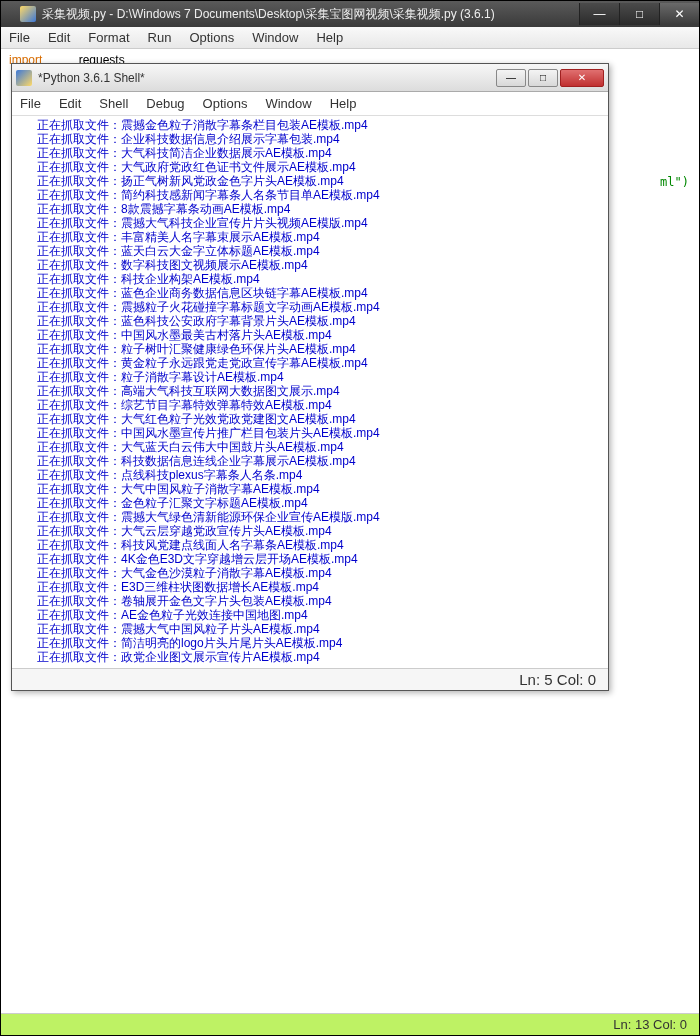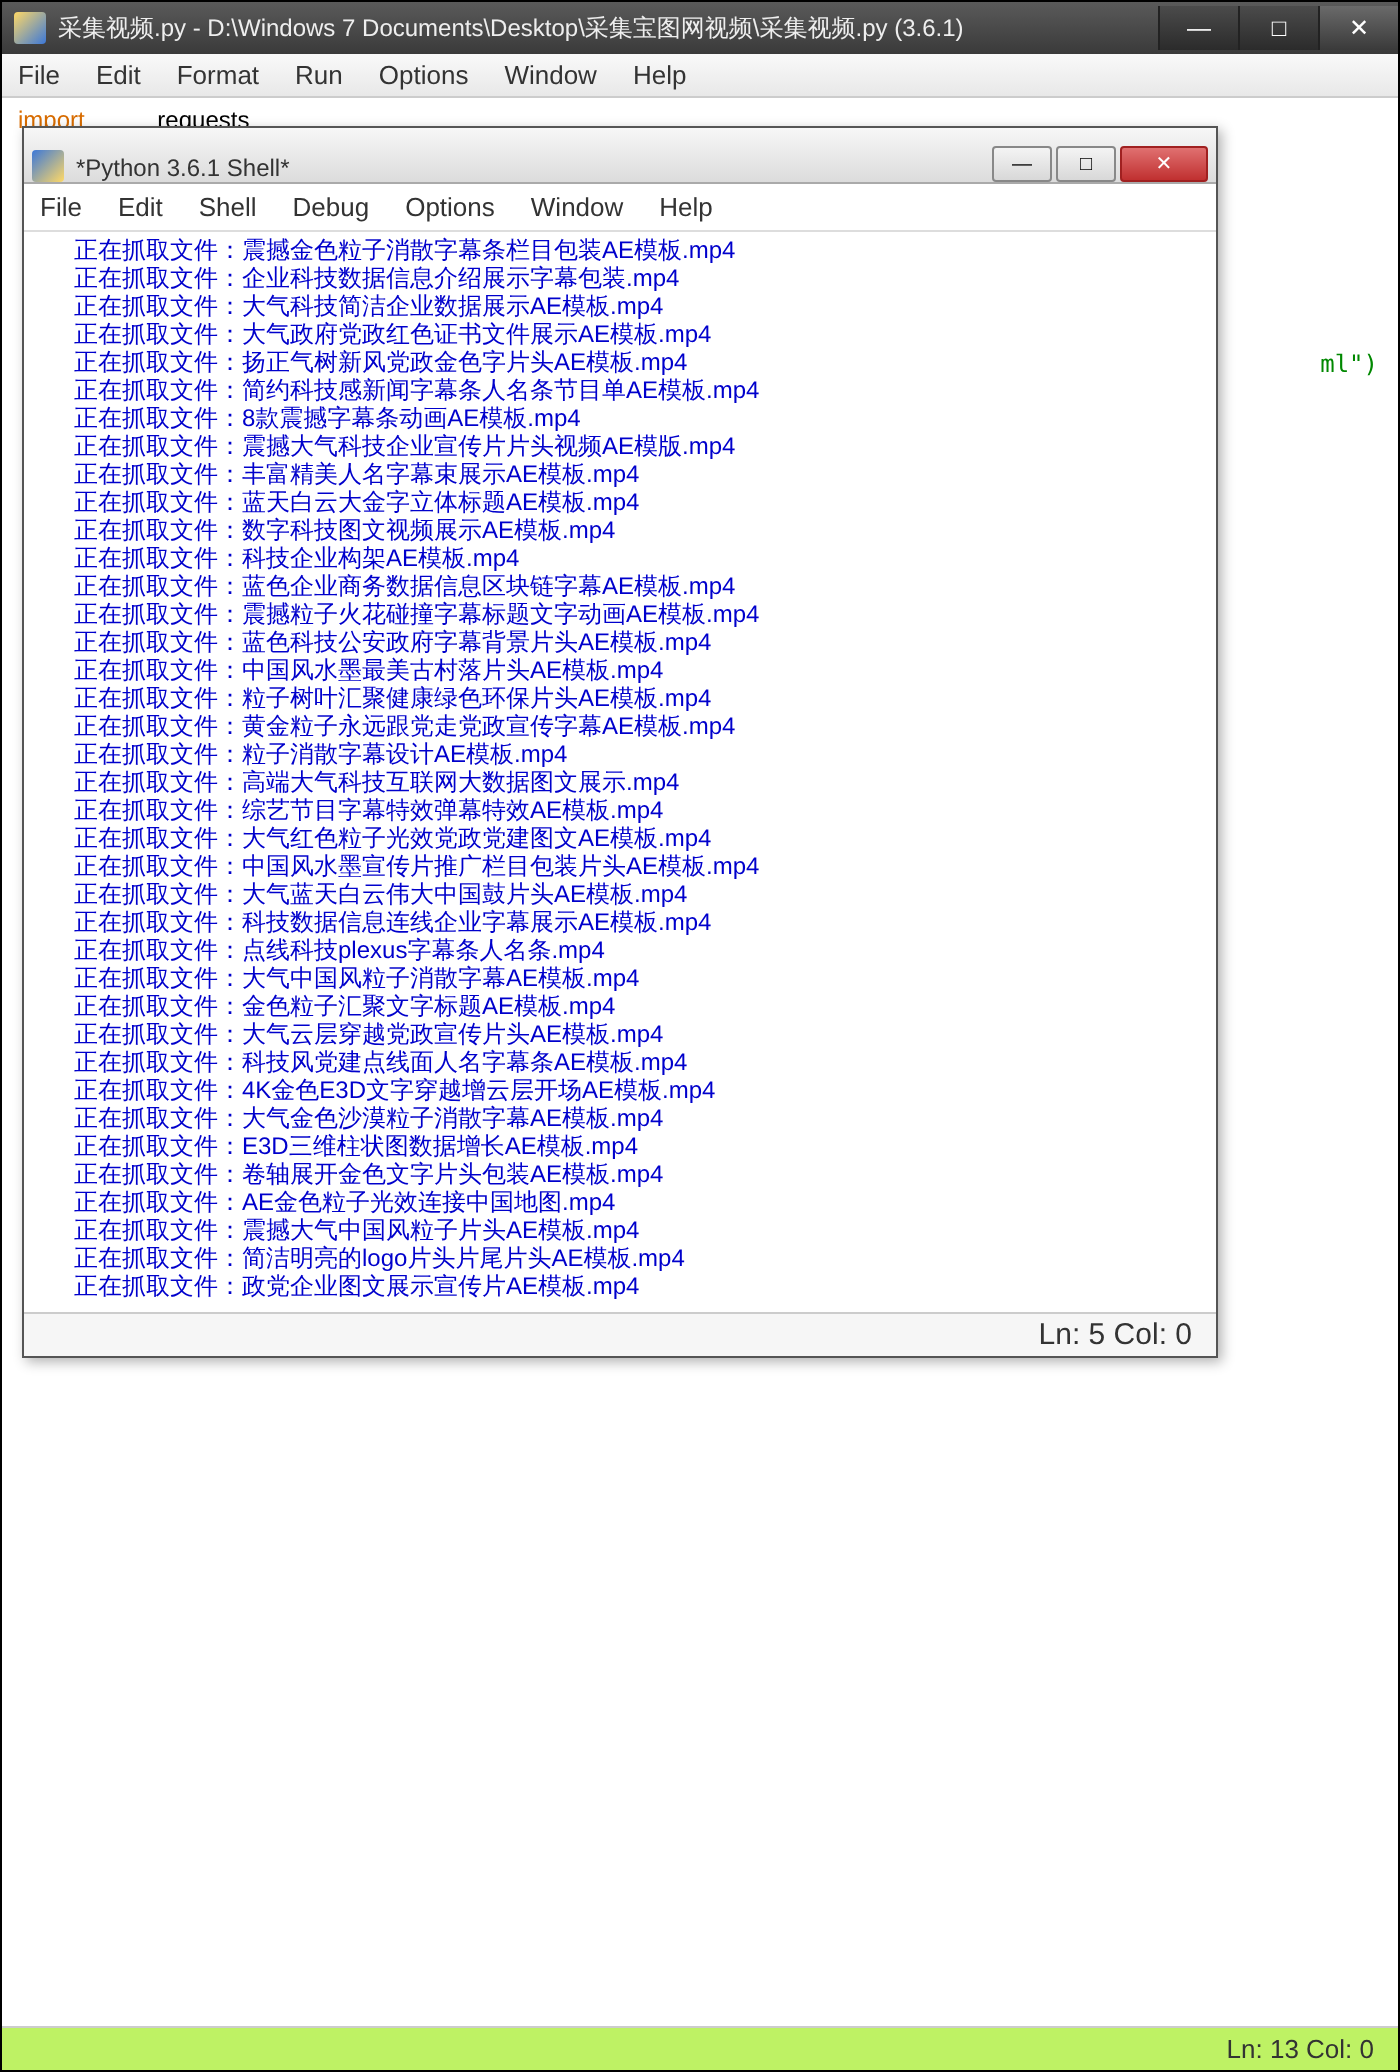--- a/index.html
+++ b/index.html
@@ -1,35 +1,35 @@
 <!DOCTYPE html>
 <html><head>
 <meta charset="utf-8">
 <style>
 * { margin: 0; padding: 0; box-sizing: border-box; font-family: "Microsoft YaHei", Arial, sans-serif; }
 body { background: #fff; width: 700px; height: 1036px; overflow: hidden; position: relative; border: 1px solid #000; }
 
 
 .main-window { position: absolute; top: 0; left: 0; right: 0; bottom: 0; }
-.main-titlebar { background: linear-gradient(to bottom, #5a5a5a, #3a3a3a); height: 26px; display: flex; align-items: center; color: #eee; font-size: 12px; padding-left: 6px; }
+.main-titlebar { background: linear-gradient(to bottom, #5a5a5a, #3a3a3a); height: 26px; display: flex; align-items: center; color: #eee; font-size: 12px; padding-left: 19px; }
 .main-title-icon { width: 16px; height: 16px; background: linear-gradient(135deg,#ffd966,#3c78d8); border-radius: 2px; margin-right: 6px; }
 .main-title { flex: 1; white-space: nowrap; overflow: hidden; }
 .main-winbtns { display: flex; }
 .main-winbtn { width: 40px; height: 22px; display: flex; align-items: center; justify-content: center; background: linear-gradient(to bottom,#4b4b4b,#2b2b2b); border-left: 1px solid #222; color: #fff; font-size: 12px; }
 .main-winbtn.close { background: linear-gradient(to bottom,#6a6a6a,#3a3a3a); }
 
 .main-menubar { background: linear-gradient(to bottom,#f9f9f9,#e8e8e8); height: 22px; display: flex; align-items: center; padding: 0 8px; gap: 18px; font-size: 13px; color: #333; border-bottom: 1px solid #ccc; }
 
 .editor-body { background: #fff; padding: 4px 8px; font-family: Consolas, monospace; font-size: 12px; }
 .import-line .kw { color: #d86c00; }
 .import-line .mod { color: #000; padding-left: 33px; }
 
 
 .shell-window { position: absolute; top: 62px; left: 10px; width: 598px; border: 1px solid #555; background: #fff; box-shadow: 2px 2px 6px rgba(0,0,0,0.3); }
-.shell-titlebar { background: linear-gradient(to bottom,#f7f7f7,#dcdcdc); height: 28px; display: flex; align-items: flex-end; padding: 0 4px; border-bottom: 1px solid #aaa; }
+.shell-titlebar { background: linear-gradient(to bottom,#f7f7f7,#dcdcdc); height: 28px; display: flex; align-items: center; padding: 0 4px; border-bottom: 1px solid #aaa; }
 .shell-title-icon { width: 16px; height: 16px; background: linear-gradient(135deg,#3c78d8,#ffd966); border-radius: 2px; margin-right: 6px; }
 .shell-title { flex: 1; font-size: 12px; color: #333; }
 .shell-winbtns { display: flex; gap: 2px; }
 .shell-winbtn { width: 30px; height: 18px; border: 1px solid #888; background: linear-gradient(to bottom,#f4f4f4,#d8d8d8); display: flex; align-items: center; justify-content: center; font-size: 10px; border-radius: 2px; }
 .shell-winbtn.close { background: linear-gradient(to bottom,#e07070,#c03030); color: #fff; border-color: #a02020; width: 44px; }
 
 .shell-menubar { height: 24px; display: flex; align-items: center; padding: 0 8px; gap: 18px; font-size: 13px; color: #333; border-bottom: 1px solid #ddd; }
 
 .shell-body { background: #fff; padding: 2px 8px 4px 8px; font-family: "SimSun", monospace; font-size: 12px; line-height: 14px; min-height: 540px; margin-left: 17px; }
 .output-line { white-space: nowrap; }
@@ -118,20 +118,21 @@
       <div class="output-line"><span class="prefix">正在抓取文件：</span><span class="filename">粒子消散字幕设计AE模板.mp4</span></div>
       <div class="output-line"><span class="prefix">正在抓取文件：</span><span class="filename">高端大气科技互联网大数据图文展示.mp4</span></div>
       <div class="output-line"><span class="prefix">正在抓取文件：</span><span class="filename">综艺节目字幕特效弹幕特效AE模板.mp4</span></div>
       <div class="output-line"><span class="prefix">正在抓取文件：</span><span class="filename">大气红色粒子光效党政党建图文AE模板.mp4</span></div>
       <div class="output-line"><span class="prefix">正在抓取文件：</span><span class="filename">中国风水墨宣传片推广栏目包装片头AE模板.mp4</span></div>
       <div class="output-line"><span class="prefix">正在抓取文件：</span><span class="filename">大气蓝天白云伟大中国鼓片头AE模板.mp4</span></div>
       <div class="output-line"><span class="prefix">正在抓取文件：</span><span class="filename">科技数据信息连线企业字幕展示AE模板.mp4</span></div>
       <div class="output-line"><span class="prefix">正在抓取文件：</span><span class="filename">点线科技plexus字幕条人名条.mp4</span></div>
       <div class="output-line"><span class="prefix">正在抓取文件：</span><span class="filename">大气中国风粒子消散字幕AE模板.mp4</span></div>
       <div class="output-line"><span class="prefix">正在抓取文件：</span><span class="filename">金色粒子汇聚文字标题AE模板.mp4</span></div>
+      <div class="output-line"><span class="prefix">正在抓取文件：</span><span class="filename">震撼大气绿色清新能源环保企业宣传AE模版.mp4</span></div>
       <div class="output-line"><span class="prefix">正在抓取文件：</span><span class="filename">大气云层穿越党政宣传片头AE模板.mp4</span></div>
       <div class="output-line"><span class="prefix">正在抓取文件：</span><span class="filename">科技风党建点线面人名字幕条AE模板.mp4</span></div>
       <div class="output-line"><span class="prefix">正在抓取文件：</span><span class="filename">4K金色E3D文字穿越增云层开场AE模板.mp4</span></div>
       <div class="output-line"><span class="prefix">正在抓取文件：</span><span class="filename">大气金色沙漠粒子消散字幕AE模板.mp4</span></div>
       <div class="output-line"><span class="prefix">正在抓取文件：</span><span class="filename">E3D三维柱状图数据增长AE模板.mp4</span></div>
       <div class="output-line"><span class="prefix">正在抓取文件：</span><span class="filename">卷轴展开金色文字片头包装AE模板.mp4</span></div>
       <div class="output-line"><span class="prefix">正在抓取文件：</span><span class="filename">AE金色粒子光效连接中国地图.mp4</span></div>
       <div class="output-line"><span class="prefix">正在抓取文件：</span><span class="filename">震撼大气中国风粒子片头AE模板.mp4</span></div>
       <div class="output-line"><span class="prefix">正在抓取文件：</span><span class="filename">简洁明亮的logo片头片尾片头AE模板.mp4</span></div>
       <div class="output-line"><span class="prefix">正在抓取文件：</span><span class="filename">政党企业图文展示宣传片AE模板.mp4</span></div>

